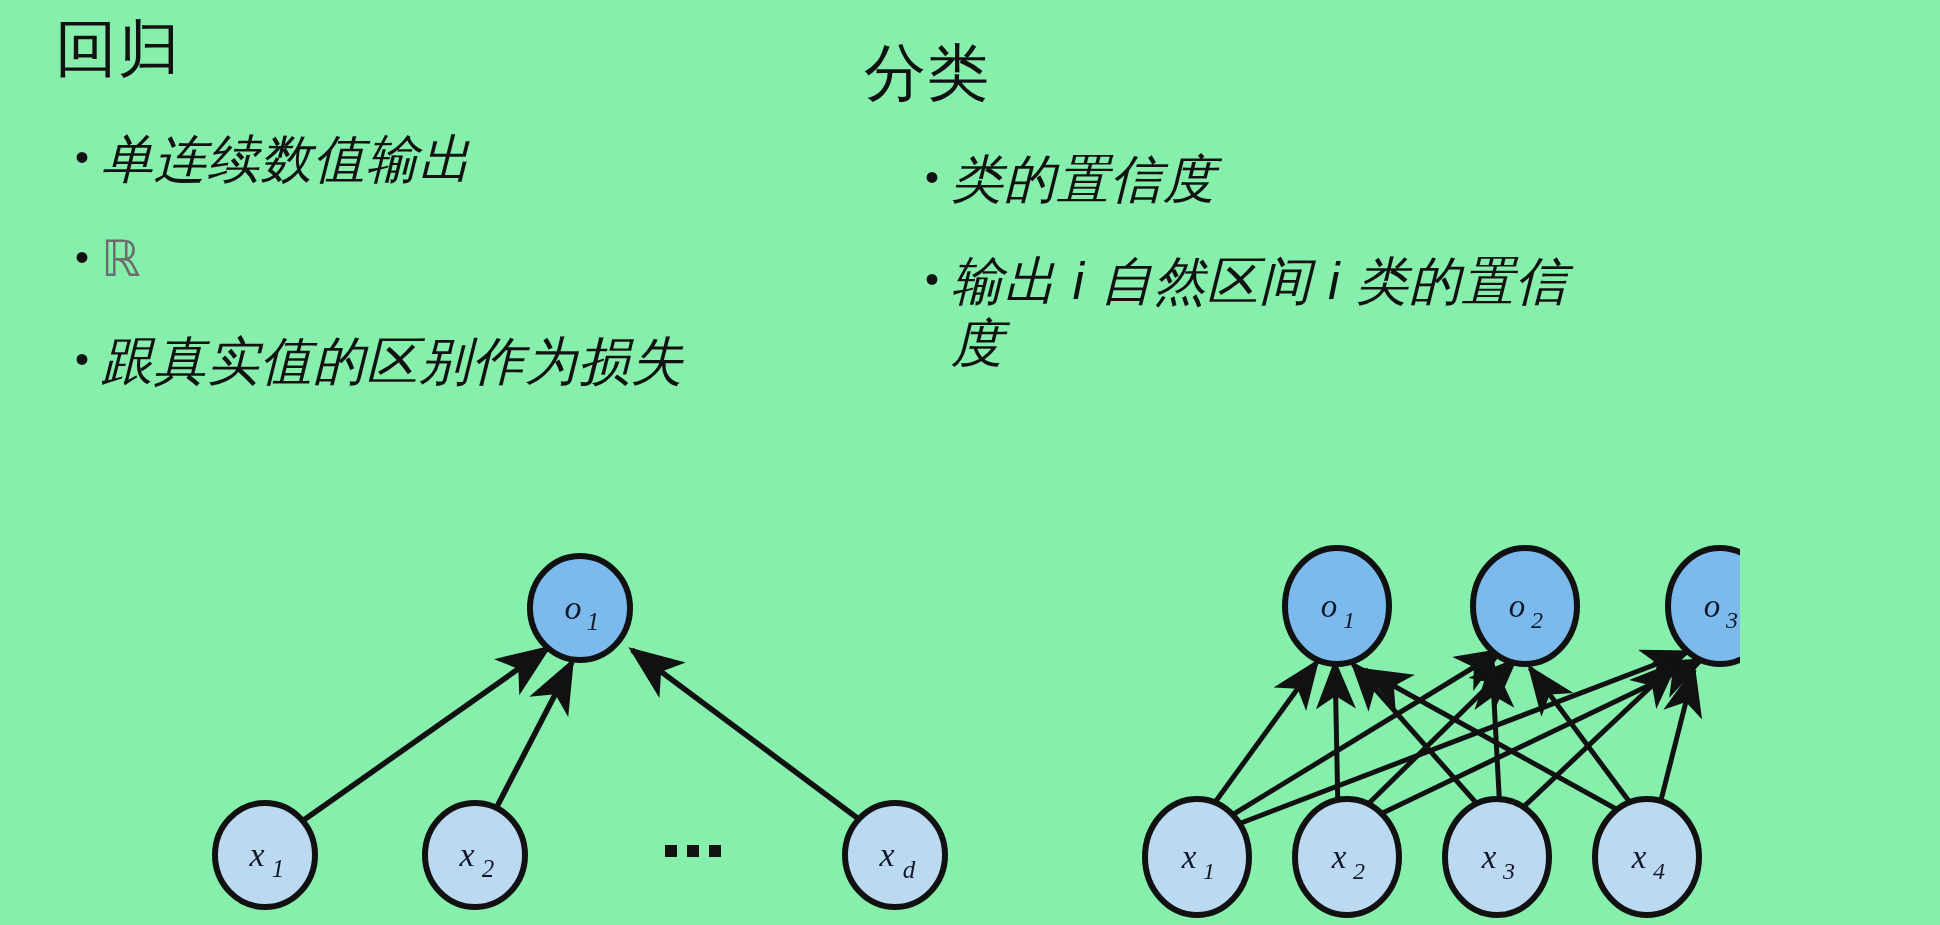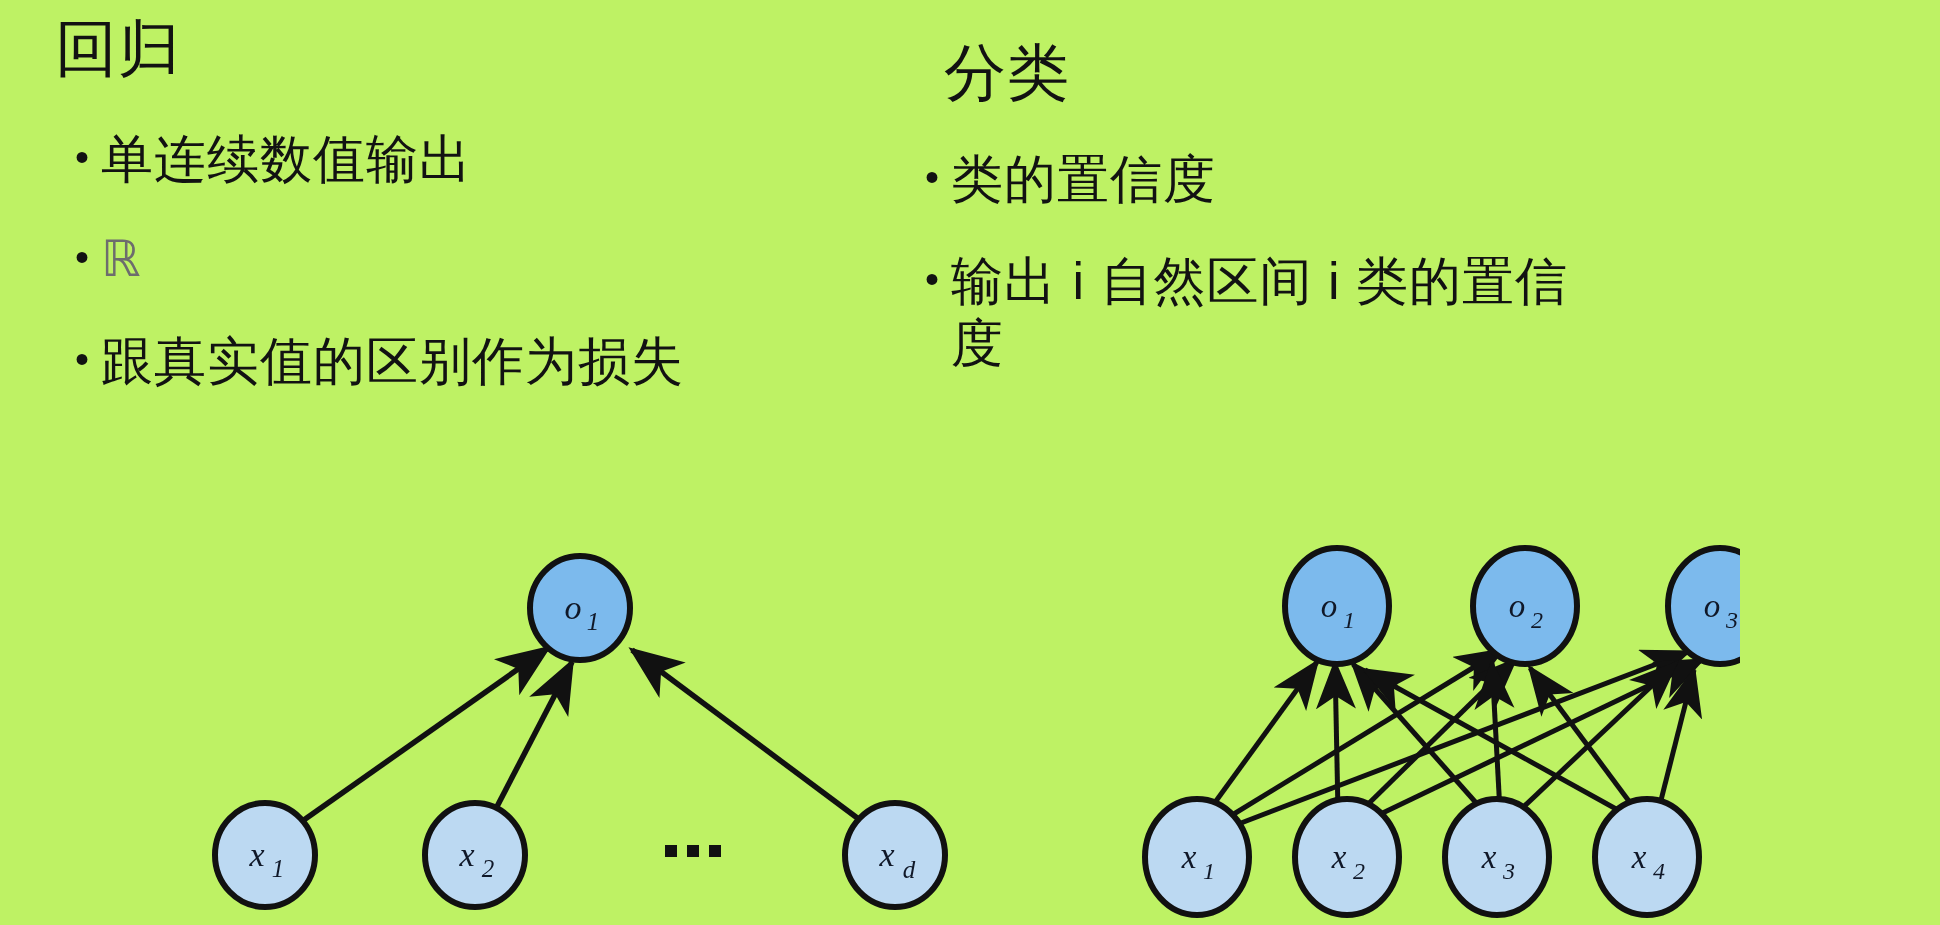--- a/index.html
+++ b/index.html
@@ -5,21 +5,21 @@
 <style>
   html, body {
     margin: 0;
     padding: 0;
     background: #ffffff;
   }
   #slide {
     position: relative;
     width: 1940px;
     height: 925px;
-    background: #bef264;
+    background: #86efac;
     overflow: hidden;
     font-family: "Liberation Sans", "DejaVu Sans", sans-serif;
     color: #0d0d0d;
   }
 
   
   .col-title {
     position: absolute;
     font-size: 62px;
     line-height: 1.0;
@@ -41,20 +41,21 @@
     line-height: 58px;
     text-align: left;
     color: #121212;
   }
   .bullet-text {
     font-size: 52px;
     line-height: 62px;
     letter-spacing: 1px;
     color: #121212;
     white-space: pre-wrap;
+    font-style: italic;
   }
   .bullet-text.wrapped {
     white-space: normal;
     width: 640px;
   }
   .blackboard-R {
     font-family: "DejaVu Sans", sans-serif;
     color: #6d6d6d;
     font-size: 50px;
   }
@@ -84,21 +85,21 @@
   <div class="bullet-row" style="left:75px; top:228px;">
     <span class="bullet-dot">•</span>
     <span class="bullet-text blackboard-R">ℝ</span>
   </div>
 
   <div class="bullet-row" style="left:75px; top:330px;">
     <span class="bullet-dot">•</span>
     <span class="bullet-text">跟真实值的区别作为损失</span>
   </div>
 
-  <div class="col-title" style="left:944px; top:42px;">分类</div>
+  <div class="col-title" style="left:864px; top:42px;">分类</div>
 
   <div class="bullet-row" style="left:925px; top:148px;">
     <span class="bullet-dot">•</span>
     <span class="bullet-text">类的置信度</span>
   </div>
 
   <div class="bullet-row" style="left:925px; top:250px;">
     <span class="bullet-dot">•</span>
     <span class="bullet-text wrapped">输出 i 自然区间 i 类的置信度</span>
   </div>

